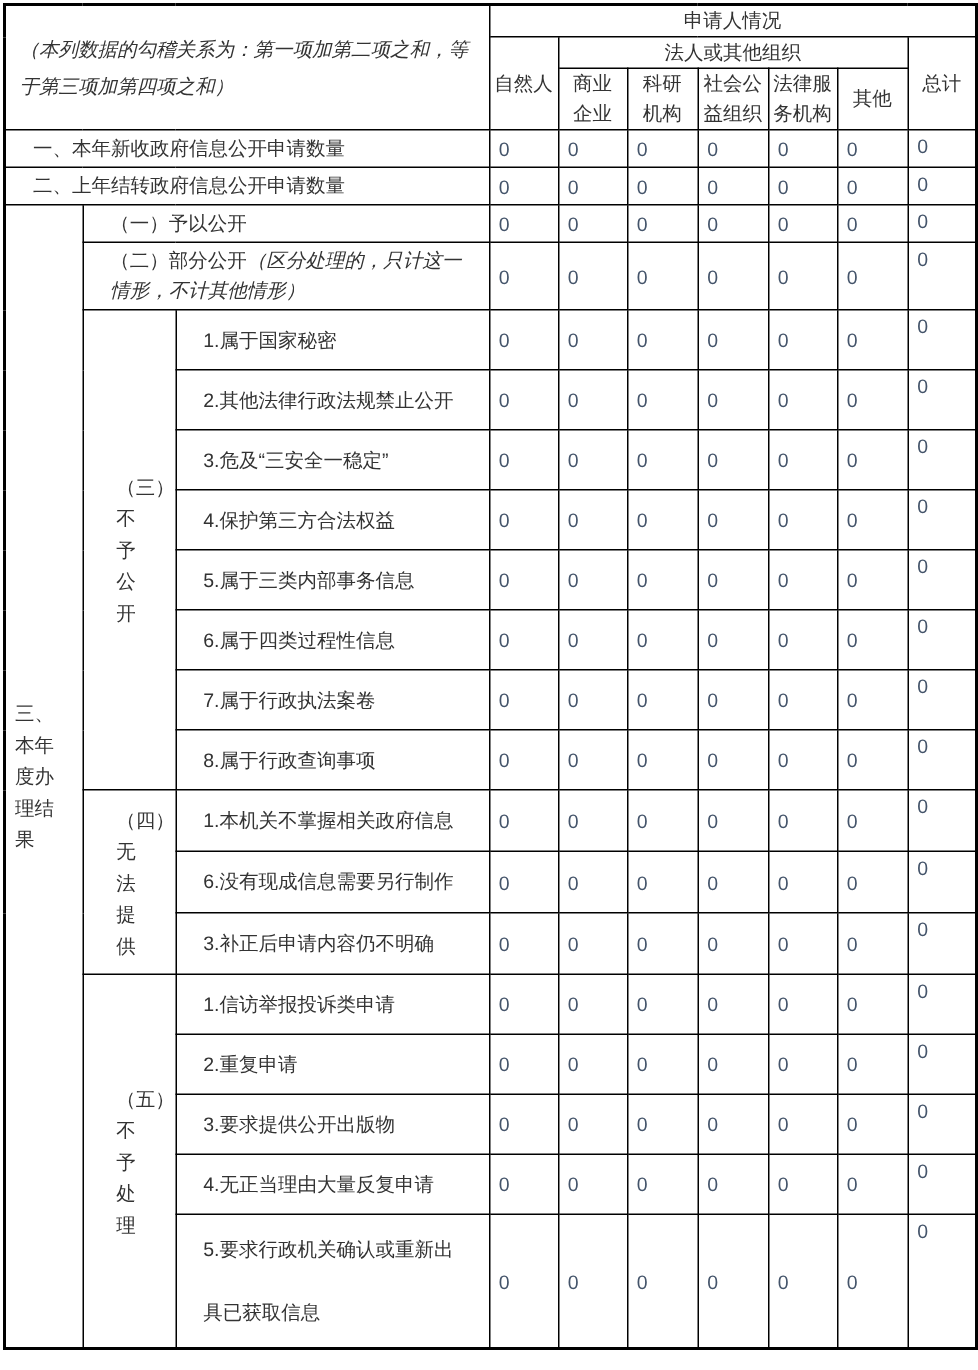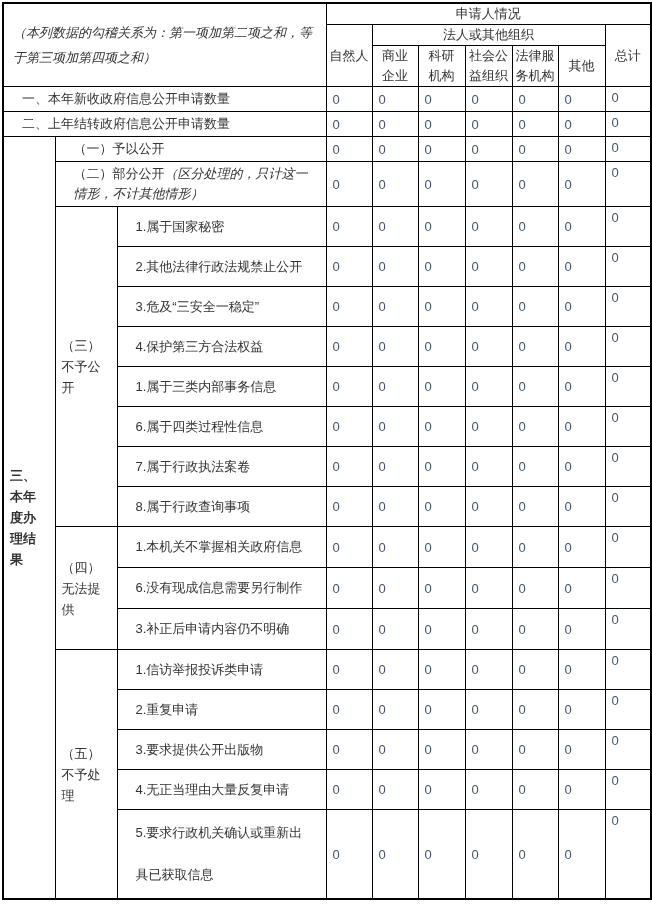--- a/index.html
+++ b/index.html
@@ -20,22 +20,22 @@
   
   .h { text-align:center; vertical-align:middle; line-height:20px; white-space:pre-line; padding:0;margin-left:13px; }
   
   .note {
     font-family:"Liberation Serif", serif; font-style:italic;
     vertical-align:middle; padding:4px 9px; line-height:25px; font-size:13px;
   }
   .inote { font-family:"Liberation Serif", serif; font-style:italic; }
   
   .lbl  { vertical-align:middle; padding:2px 18px; line-height:20px; }
-  .sec  { vertical-align:middle; padding:2px 6px; line-height:21px; }
-  .vcol { vertical-align:middle; padding:2px 6px; line-height:21px;font-weight:bold; }
+  .sec  { vertical-align:middle; padding:2px 22px; line-height:21px; }
+  .vcol { vertical-align:middle; padding:2px 6px; line-height:21px; }
   
   .v { vertical-align:middle; padding:0 2px 0 6px; color:#44546A; }
   .t { vertical-align:top;    padding:3px 2px 0 6px; color:#44546A; }
   
   .rh20{height:20px} .rh40{height:40px} .rh22{height:22px}
   .rh41{height:41px} .rh84{height:84px}
   .lh-wide { line-height:42px; }
 </style>
 </head>
 <body>
@@ -156,21 +156,21 @@
     <td class="lbl">4.保护第三方合法权益</td>
     <td class="v">0</td>
     <td class="v">0</td>
     <td class="v">0</td>
     <td class="v">0</td>
     <td class="v">0</td>
     <td class="v">0</td>
     <td class="t">0</td>
   </tr>
   <tr class="rh40">
-    <td class="lbl">1.属于三类内部事务信息</td>
+    <td class="lbl">5.属于三类内部事务信息</td>
     <td class="v">0</td>
     <td class="v">0</td>
     <td class="v">0</td>
     <td class="v">0</td>
     <td class="v">0</td>
     <td class="v">0</td>
     <td class="t">0</td>
   </tr>
   <tr class="rh40">
     <td class="lbl">6.属于四类过程性信息</td>

